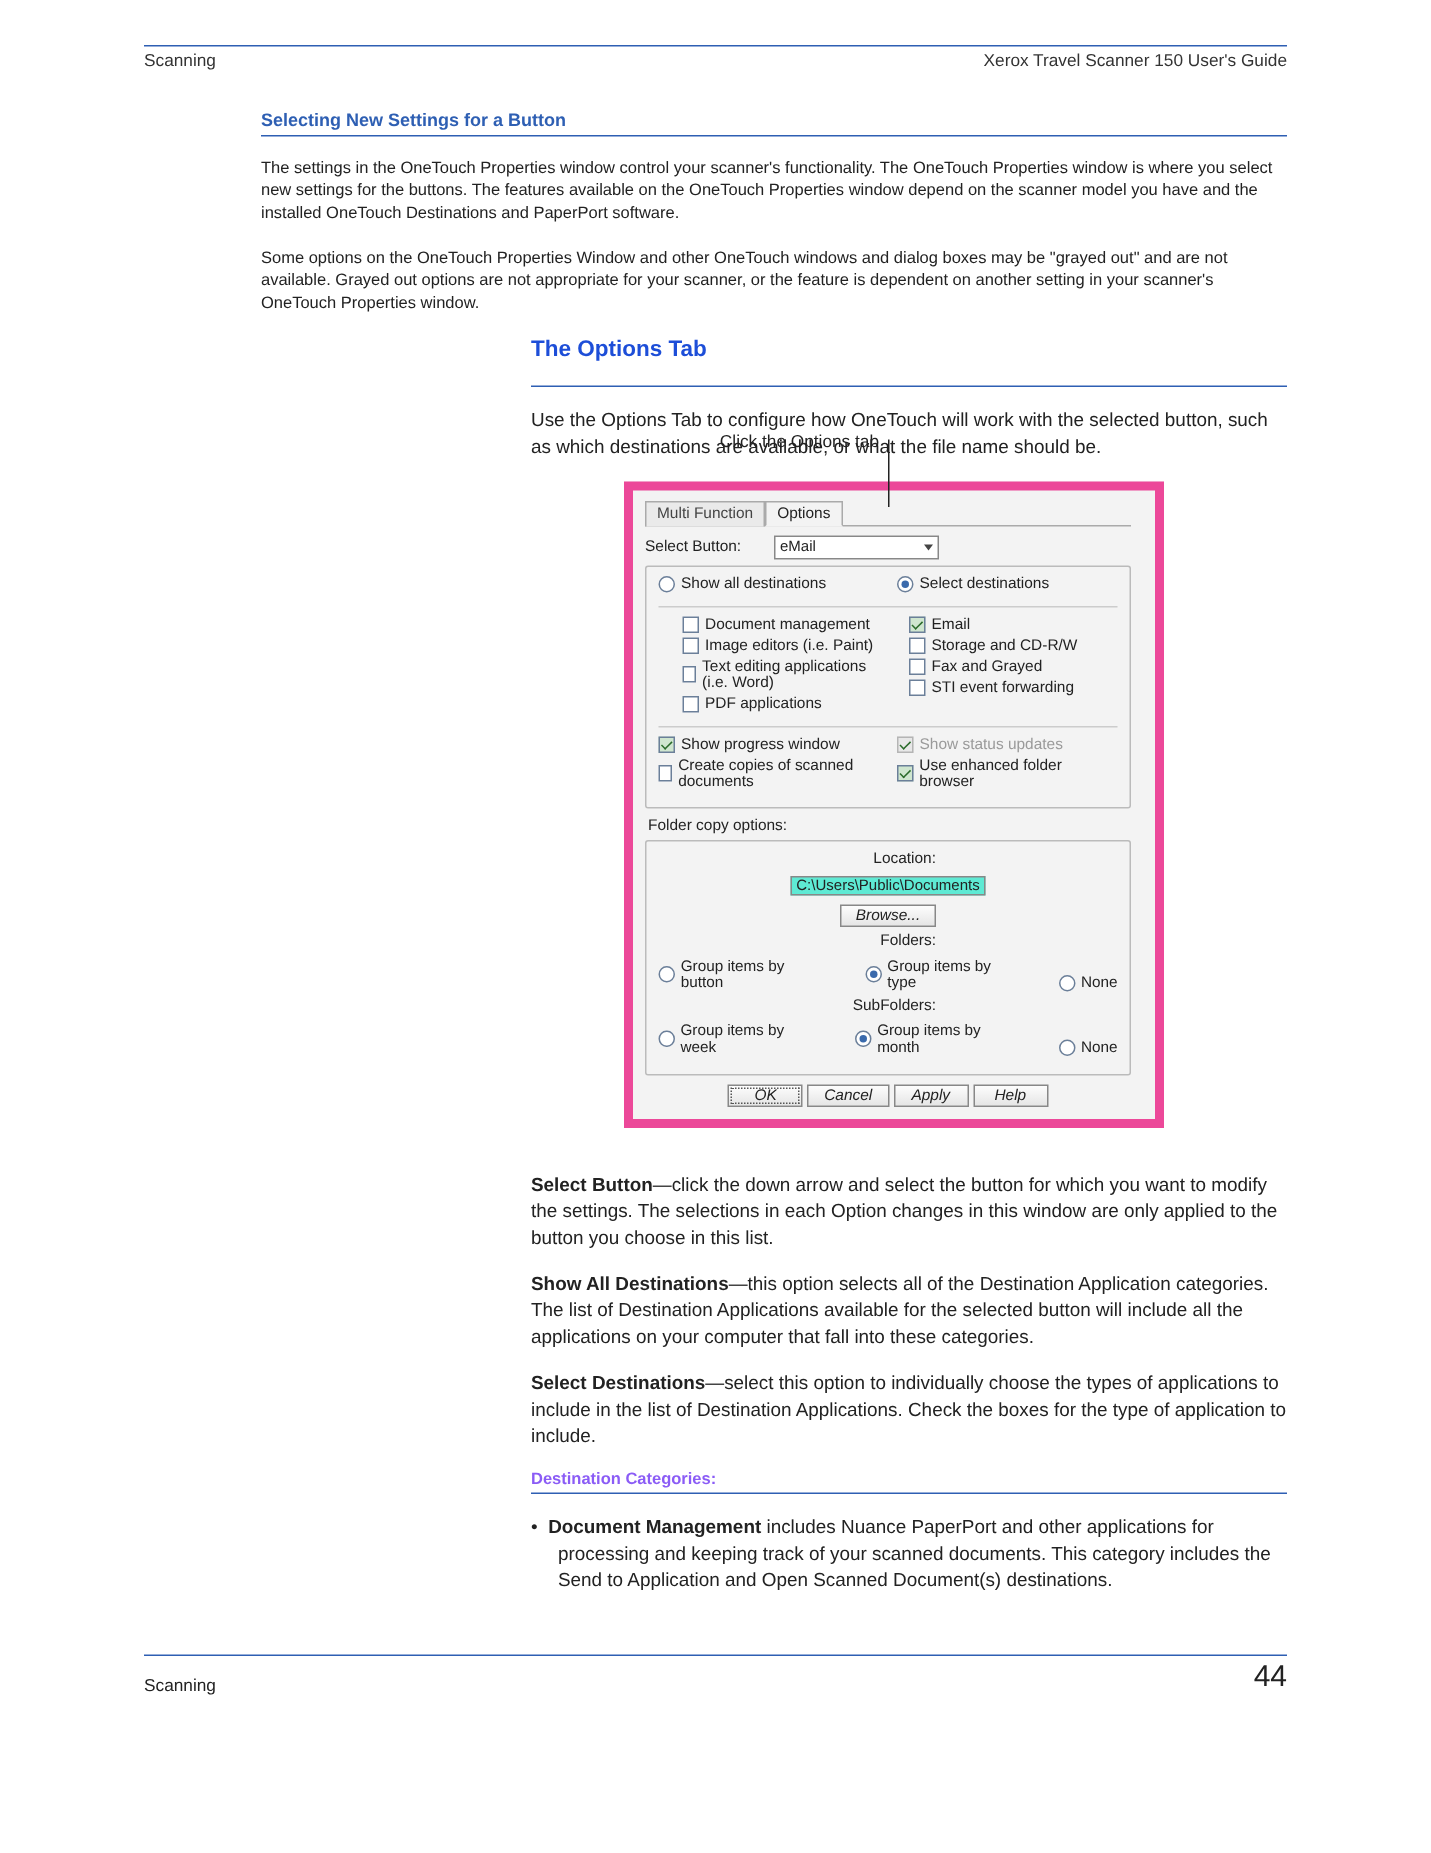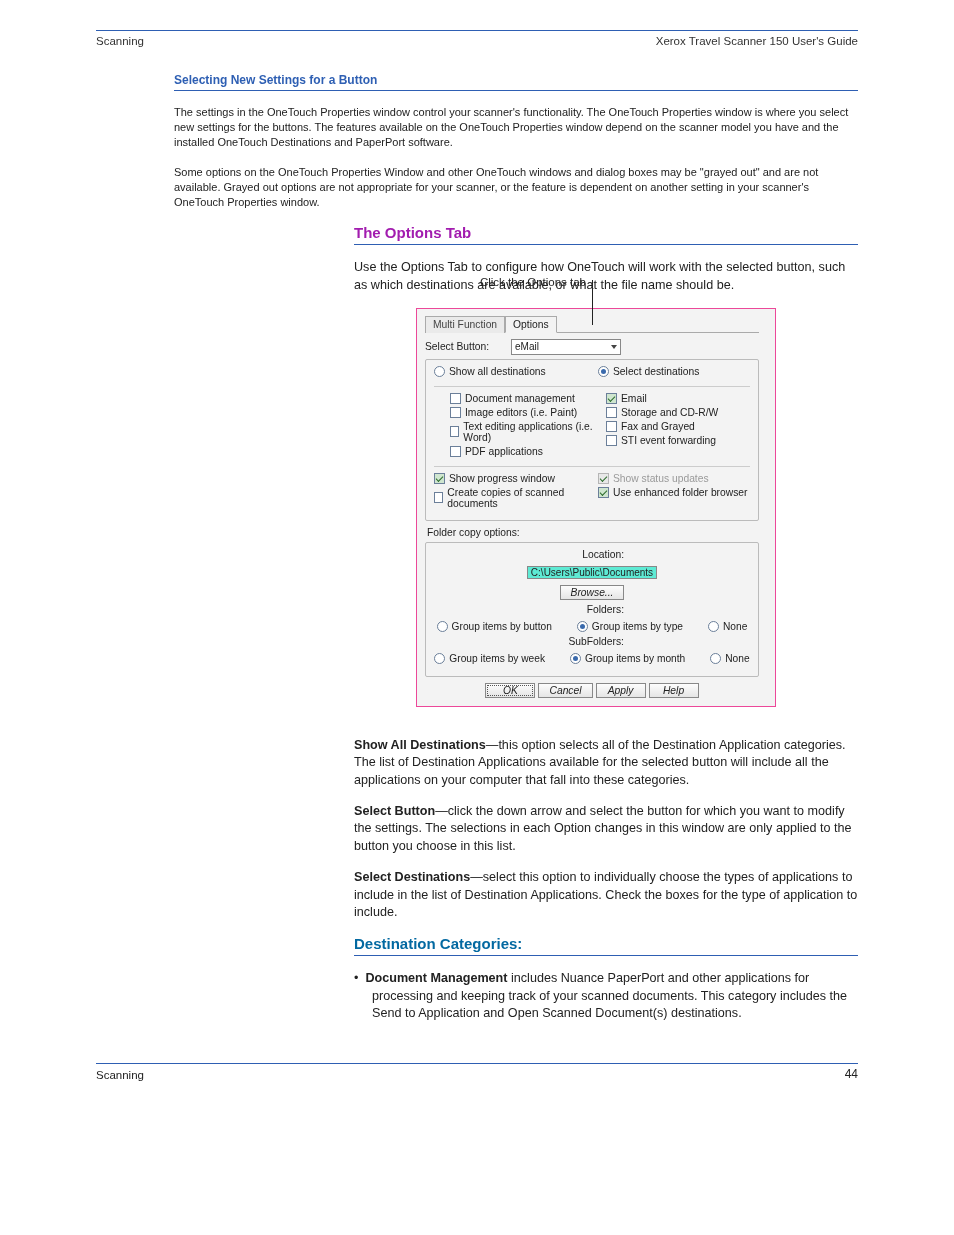--- a/index.html
+++ b/index.html
@@ -44,23 +44,23 @@
     line-height: 1.38em;
     margin-bottom: 14px;
   }
   .body-text-indent {
     margin-left: 78px;
     margin-right: 0;
   }
   .h2 {
     font-family: Verdana, Arial, sans-serif;
     font-size: 15px;
-    color: #a21caf;
+    color: #1d4ed8;
     margin-left: 258px;
-    margin-bottom: 3px;
+    margin-bottom: 16px;
     font-weight: 600;
   }
   .hr-blue-2 {
     border-top: 1.5px solid #2e5fb3;
     margin-left: 258px;
     margin-bottom: 14px;
   }
   .body-text-2 {
     margin-left: 258px;
     font-size: 12.6px;
@@ -85,21 +85,21 @@
   .callout-text {
     position: absolute;
     left: -140px;
     top: -32px;
     font-size: 11.5px;
     width: 310px;
     text-align: right;
   }
   .dialog {
     width: 360px;
-    border: 1px solid #ec4899;
+    border: 6px solid #ec4899;
     background: #f3f3f3;
     font-family: "Tahoma", Arial, sans-serif;
     font-size: 10.3px;
     color: #222;
     padding: 6px 16px 8px 8px;
   }
   .tabs {
     display: flex;
     gap: 0;
     margin-bottom: 6px;
@@ -227,44 +227,44 @@
     margin-top: 6px;
   }
   .fc-row {
     display: flex;
     align-items: center;
     gap: 6px;
     margin-bottom: 4px;
     flex-direction: column;
   }
   .fc-label { width: 64px; text-align: right; }
-  .radio-set { display: flex; gap: 25px; flex: 1; align-items: flex-start; }
+  .radio-set { display: flex; gap: 25px; flex: 1; align-items: flex-end; }
   .radio-opt { display: inline-flex; align-items: center; font-size: 10.2px; }
 
   .bold { font-weight: bold; }
 
   .h2b {
     font-family: Verdana, Arial, sans-serif;
-    font-size: 15px;
-    color: #0369a1;
+    font-size: 11px;
+    color: #8b5cf6;
     margin-left: 258px;
     margin-bottom: 3px;
     font-weight: 600;
   }
 
   .footer {
     display: flex;
     justify-content: space-between;
     align-items: flex-end;
     border-top: 1.5px solid #2e5fb3;
     margin-top: 40px;
     padding-top: 3px;
     font-size: 11.5px;
   }
-  .footer .page-num { font-size: 12px; }
+  .footer .page-num { font-size: 20px; }
 </style>
 </head>
 <body>
 
 <div class="page">
 
   <div class="top-bar"></div>
   <div class="header-line">
     <span>Scanning</span>
     <span>Xerox Travel Scanner 150 User's Guide</span>
@@ -422,24 +422,24 @@
       <div class="btn-row">
         <div class="btn focus">OK</div>
         <div class="btn">Cancel</div>
         <div class="btn">Apply</div>
         <div class="btn">Help</div>
       </div>
     </div>
   </div>
 
   <p class="body-text-2">
-    <span class="bold">Show All Destinations</span><span>—this option selects all of the Destination Application categories. The list of Destination Applications available for the selected button will include all the applications on your computer that fall into these categories.</span>
+    <span class="bold">Select Button</span><span>—click the down arrow and select the button for which you want to modify the settings. The selections in each Option changes in this window are only applied to the button you choose in this list.</span>
   </p>
   <p class="body-text-2">
-    <span class="bold">Select Button</span><span>—click the down arrow and select the button for which you want to modify the settings. The selections in each Option changes in this window are only applied to the button you choose in this list.</span>
+    <span class="bold">Show All Destinations</span><span>—this option selects all of the Destination Application categories. The list of Destination Applications available for the selected button will include all the applications on your computer that fall into these categories.</span>
   </p>
   <p class="body-text-2">
     <span class="bold">Select Destinations</span><span>—select this option to individually choose the types of applications to include in the list of Destination Applications. Check the boxes for the type of application to include.</span>
   </p>
 
   <div class="h2b">Destination Categories:</div>
   <div class="hr-blue-2"></div>
 
   <p class="body-text-2" style="margin-left:276px; text-indent:-18px;">
     •&nbsp;&nbsp;<span class="bold">Document Management</span><span> includes Nuance PaperPort and other applications for processing and keeping track of your scanned documents. This category includes the Send to Application and Open Scanned Document(s) destinations.</span>

